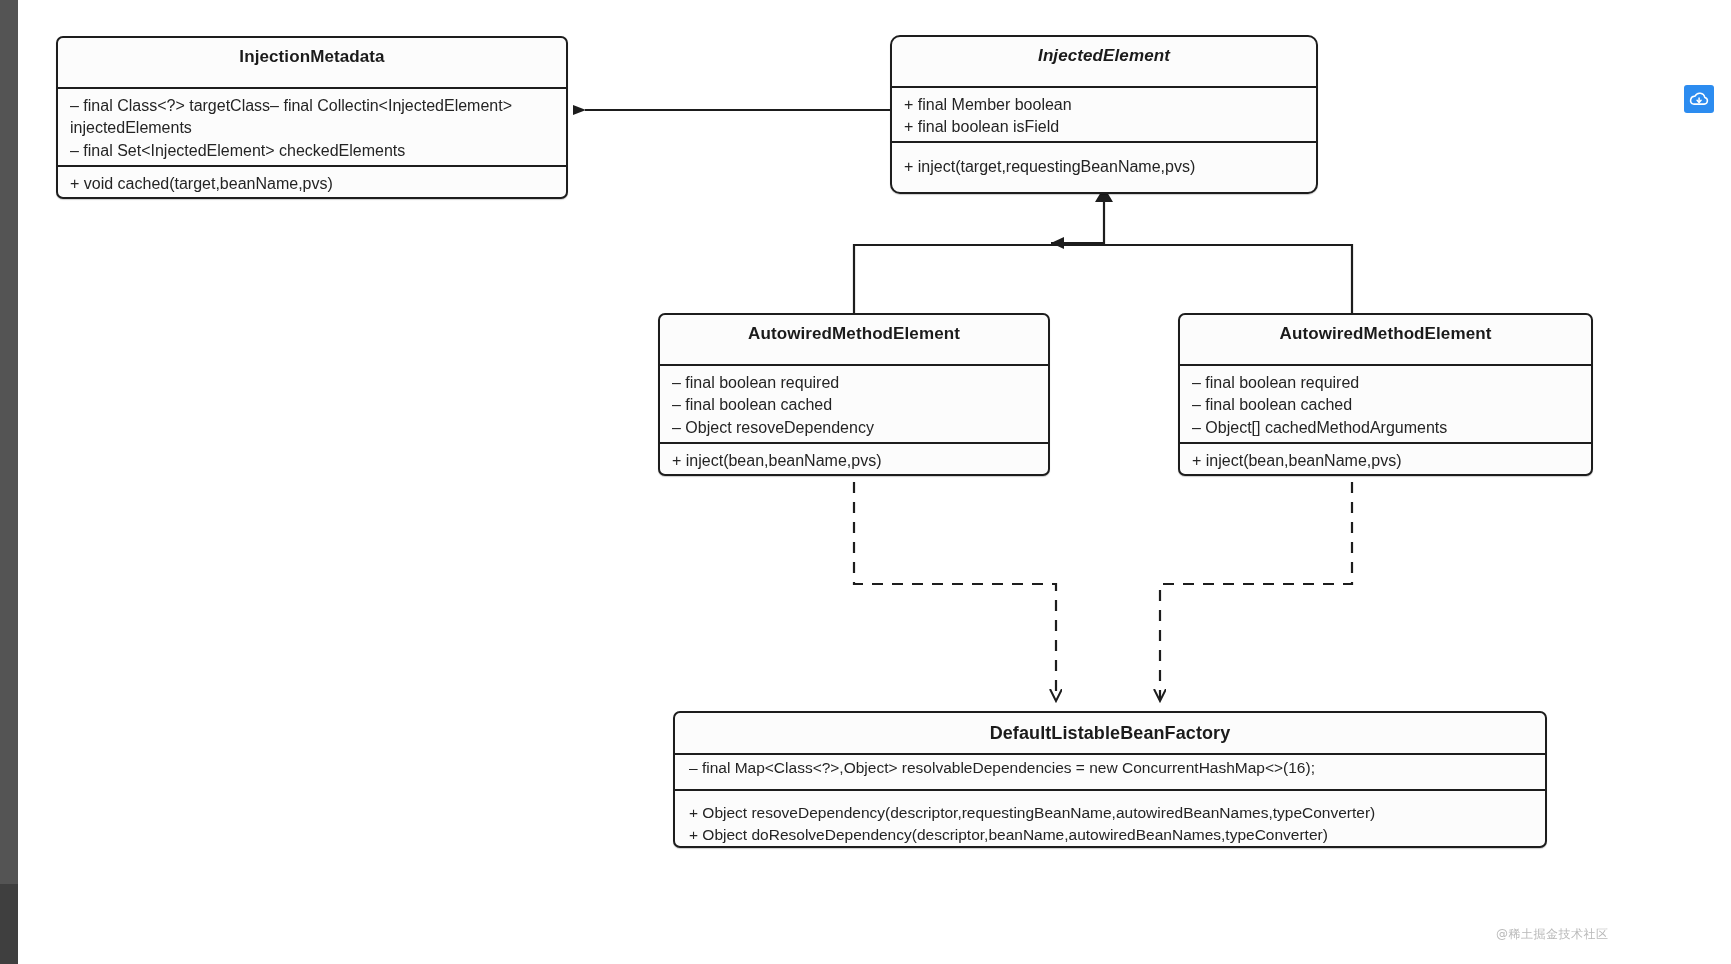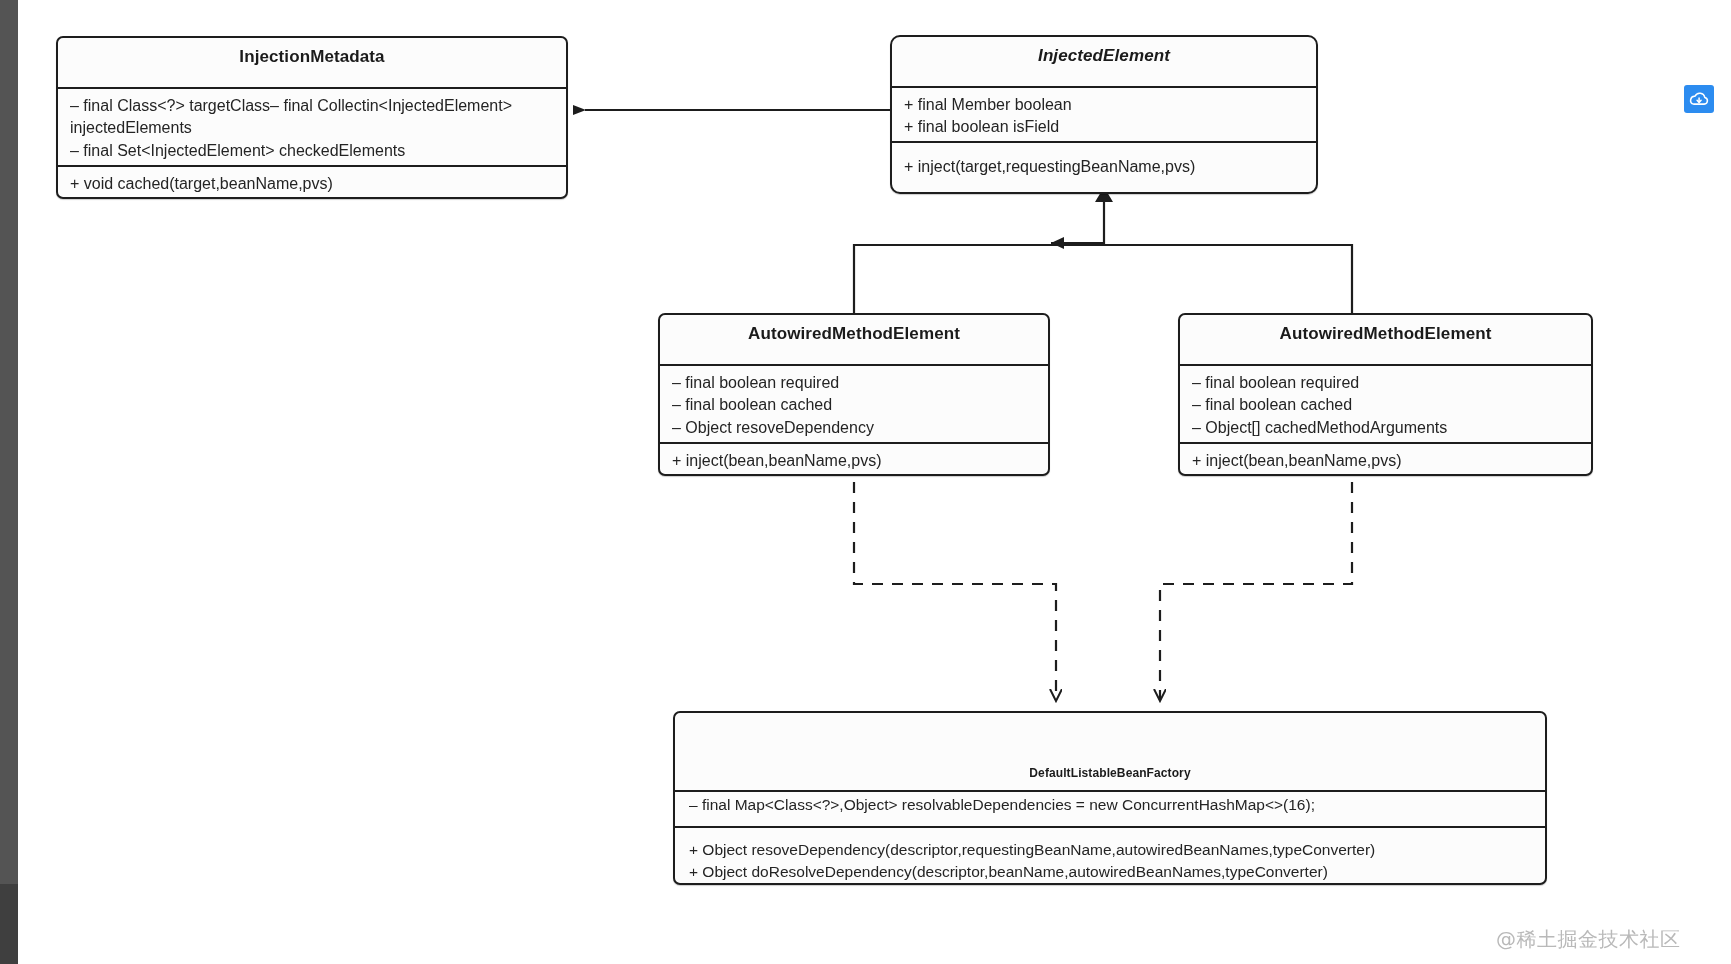--- a/index.html
+++ b/index.html
@@ -82,21 +82,21 @@
   #box-injection-metadata { left: 56px;  top: 36px;  width: 512px; }
   #box-injected-element   { left: 890px; top: 35px;  width: 428px; border-radius: 10px; }
   #box-field-element      { left: 658px; top: 313px; width: 392px; }
   #box-method-element     { left: 1178px;top: 313px; width: 415px; }
   #box-bean-factory       { left: 673px; top: 711px; width: 874px; }
 
   #box-injected-element .uml-compartment.ops { padding-top: 13px; padding-bottom: 13px; }
   #box-bean-factory .uml-compartment.attrs   { padding: 2px 10px 10px 14px; }
   #box-bean-factory .uml-compartment.ops     { padding: 11px 10px 0 14px; }
   #box-bean-factory .uml-member              { font-size: 15.5px; }
-  #box-bean-factory .uml-title               { font-size: 12px; padding: 10px 8px 9px 8px; margin-top: 44px; }
+  #box-bean-factory .uml-title               { font-size: 18px; padding: 10px 8px 9px 8px; }
 
   
   #connectors {
     position: absolute;
     left: 0; top: 0;
     width: 1731px;
     height: 964px;
     pointer-events: none;
   }
 
@@ -112,21 +112,21 @@
     display: flex;
     align-items: center;
     justify-content: center;
   }
 
   
   #watermark {
     position: absolute;
     left: 1496px;
     top: 926px;
-    font-size: 20px;
+    font-size: 12px;
     color: #b9b9b9;
     font-family: "DejaVu Sans", "Liberation Sans", sans-serif;
     white-space: nowrap;
     letter-spacing: 0.5px;
   }
 </style>
 </head>
 <body>
 
 <div id="left-gutter"></div>

